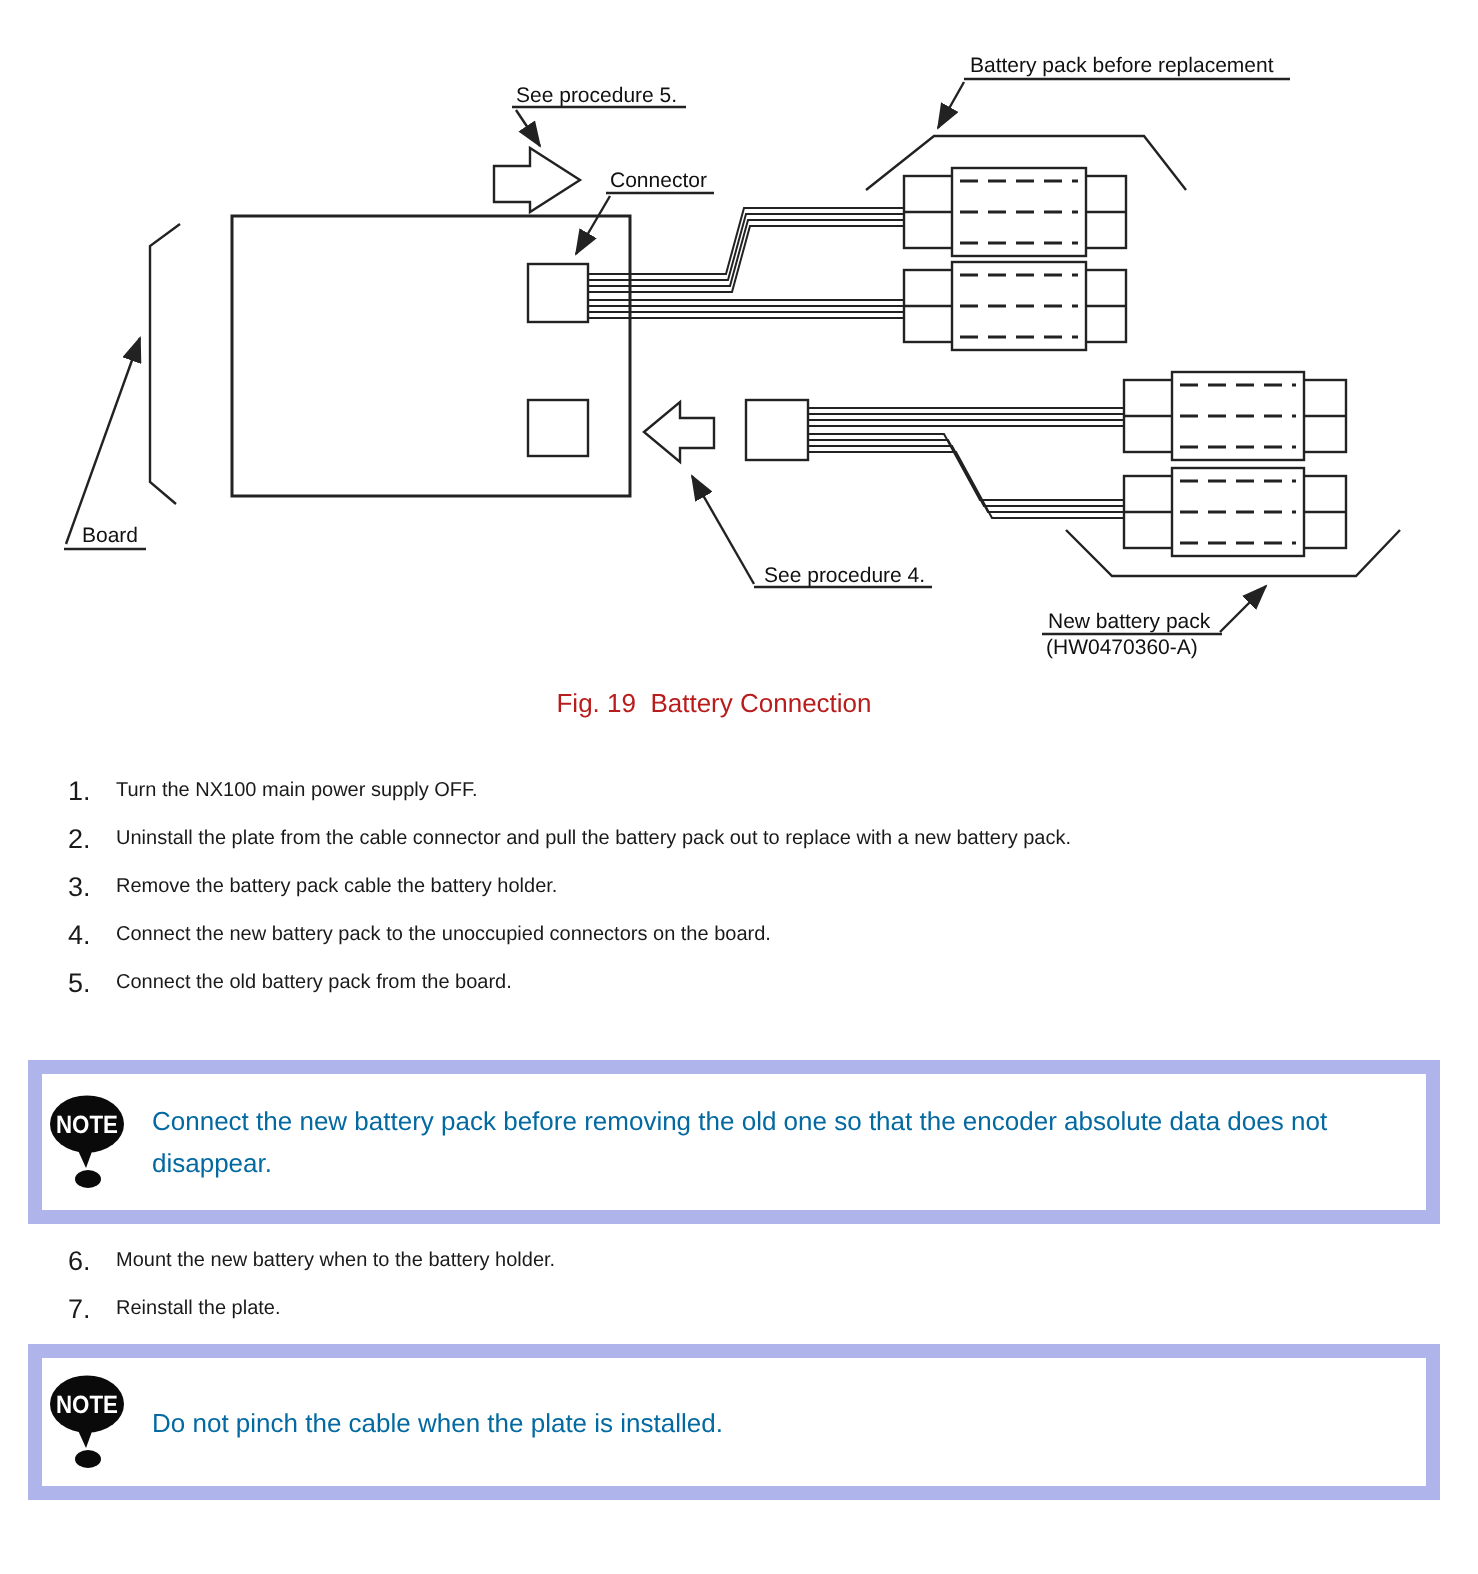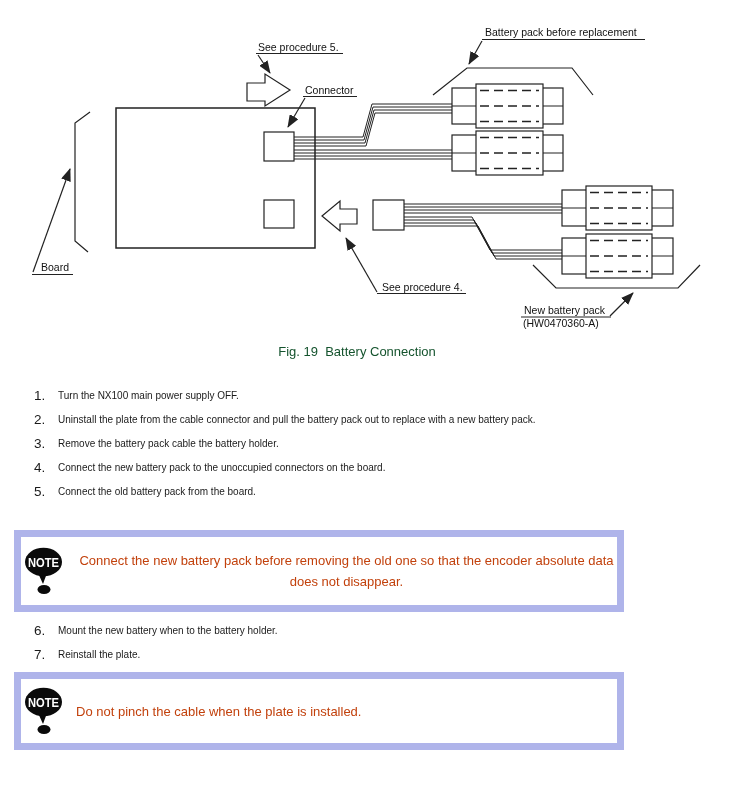--- a/index.html
+++ b/index.html
@@ -4,36 +4,36 @@
 <style>
   html,body{margin:0;padding:0;background:#ffffff;}
   .page{
     position:relative;width:739px;height:787px;background:#ffffff;
     font-family:"Liberation Sans","DejaVu Sans",sans-serif;color:#1a1a1a;overflow:hidden;
   }
   svg text{font-family:"Liberation Sans","DejaVu Sans",sans-serif;}
   .diagram{position:absolute;top:0;left:0;}
   .caption{
     position:absolute;top:344px;left:0;width:714px;text-align:center;
-    font-size:13px;color:#14532d;white-space:pre;
+    font-size:13px;color:#b91c1c;white-space:pre;
   }
   .steps{position:absolute;left:34px;}
   .steps-first{top:385px;}
   .steps-second{top:620px;}
   .step{display:flex;margin-bottom:3px;}
   .step .num{width:24px;flex:0 0 24px;font-size:13.5px;line-height:21px;}
   .step .txt{width:640px;font-size:10px;line-height:21px;}
   .notebox{
-    position:absolute;left:14px;width:610px;box-sizing:border-box;
-    background:#ffffff;display:flex;align-items:center;text-align:center;
+    position:absolute;left:14px;width:706px;box-sizing:border-box;
+    background:#ffffff;display:flex;align-items:center;
   }
   .notebox-1{top:530px;height:82px;}
   .notebox-2{top:672px;height:78px;}
   .note-icon{flex:0 0 40px;margin-left:3px;}
-  .note-text{font-size:13px;line-height:21px;margin-left:12px;color:#c2410c;}
+  .note-text{font-size:13px;line-height:21px;margin-left:12px;color:#0369a1;}
   .note-text-1{width:625px;}
 </style>
 </head>
 <body>
 
 <div class="page">
 
   <svg class="diagram" width="739" height="338" viewBox="0 0 739 338">
     <defs>
       <marker id="ah" markerWidth="14" markerHeight="10" refX="12" refY="5" orient="auto" markerUnits="userSpaceOnUse">

